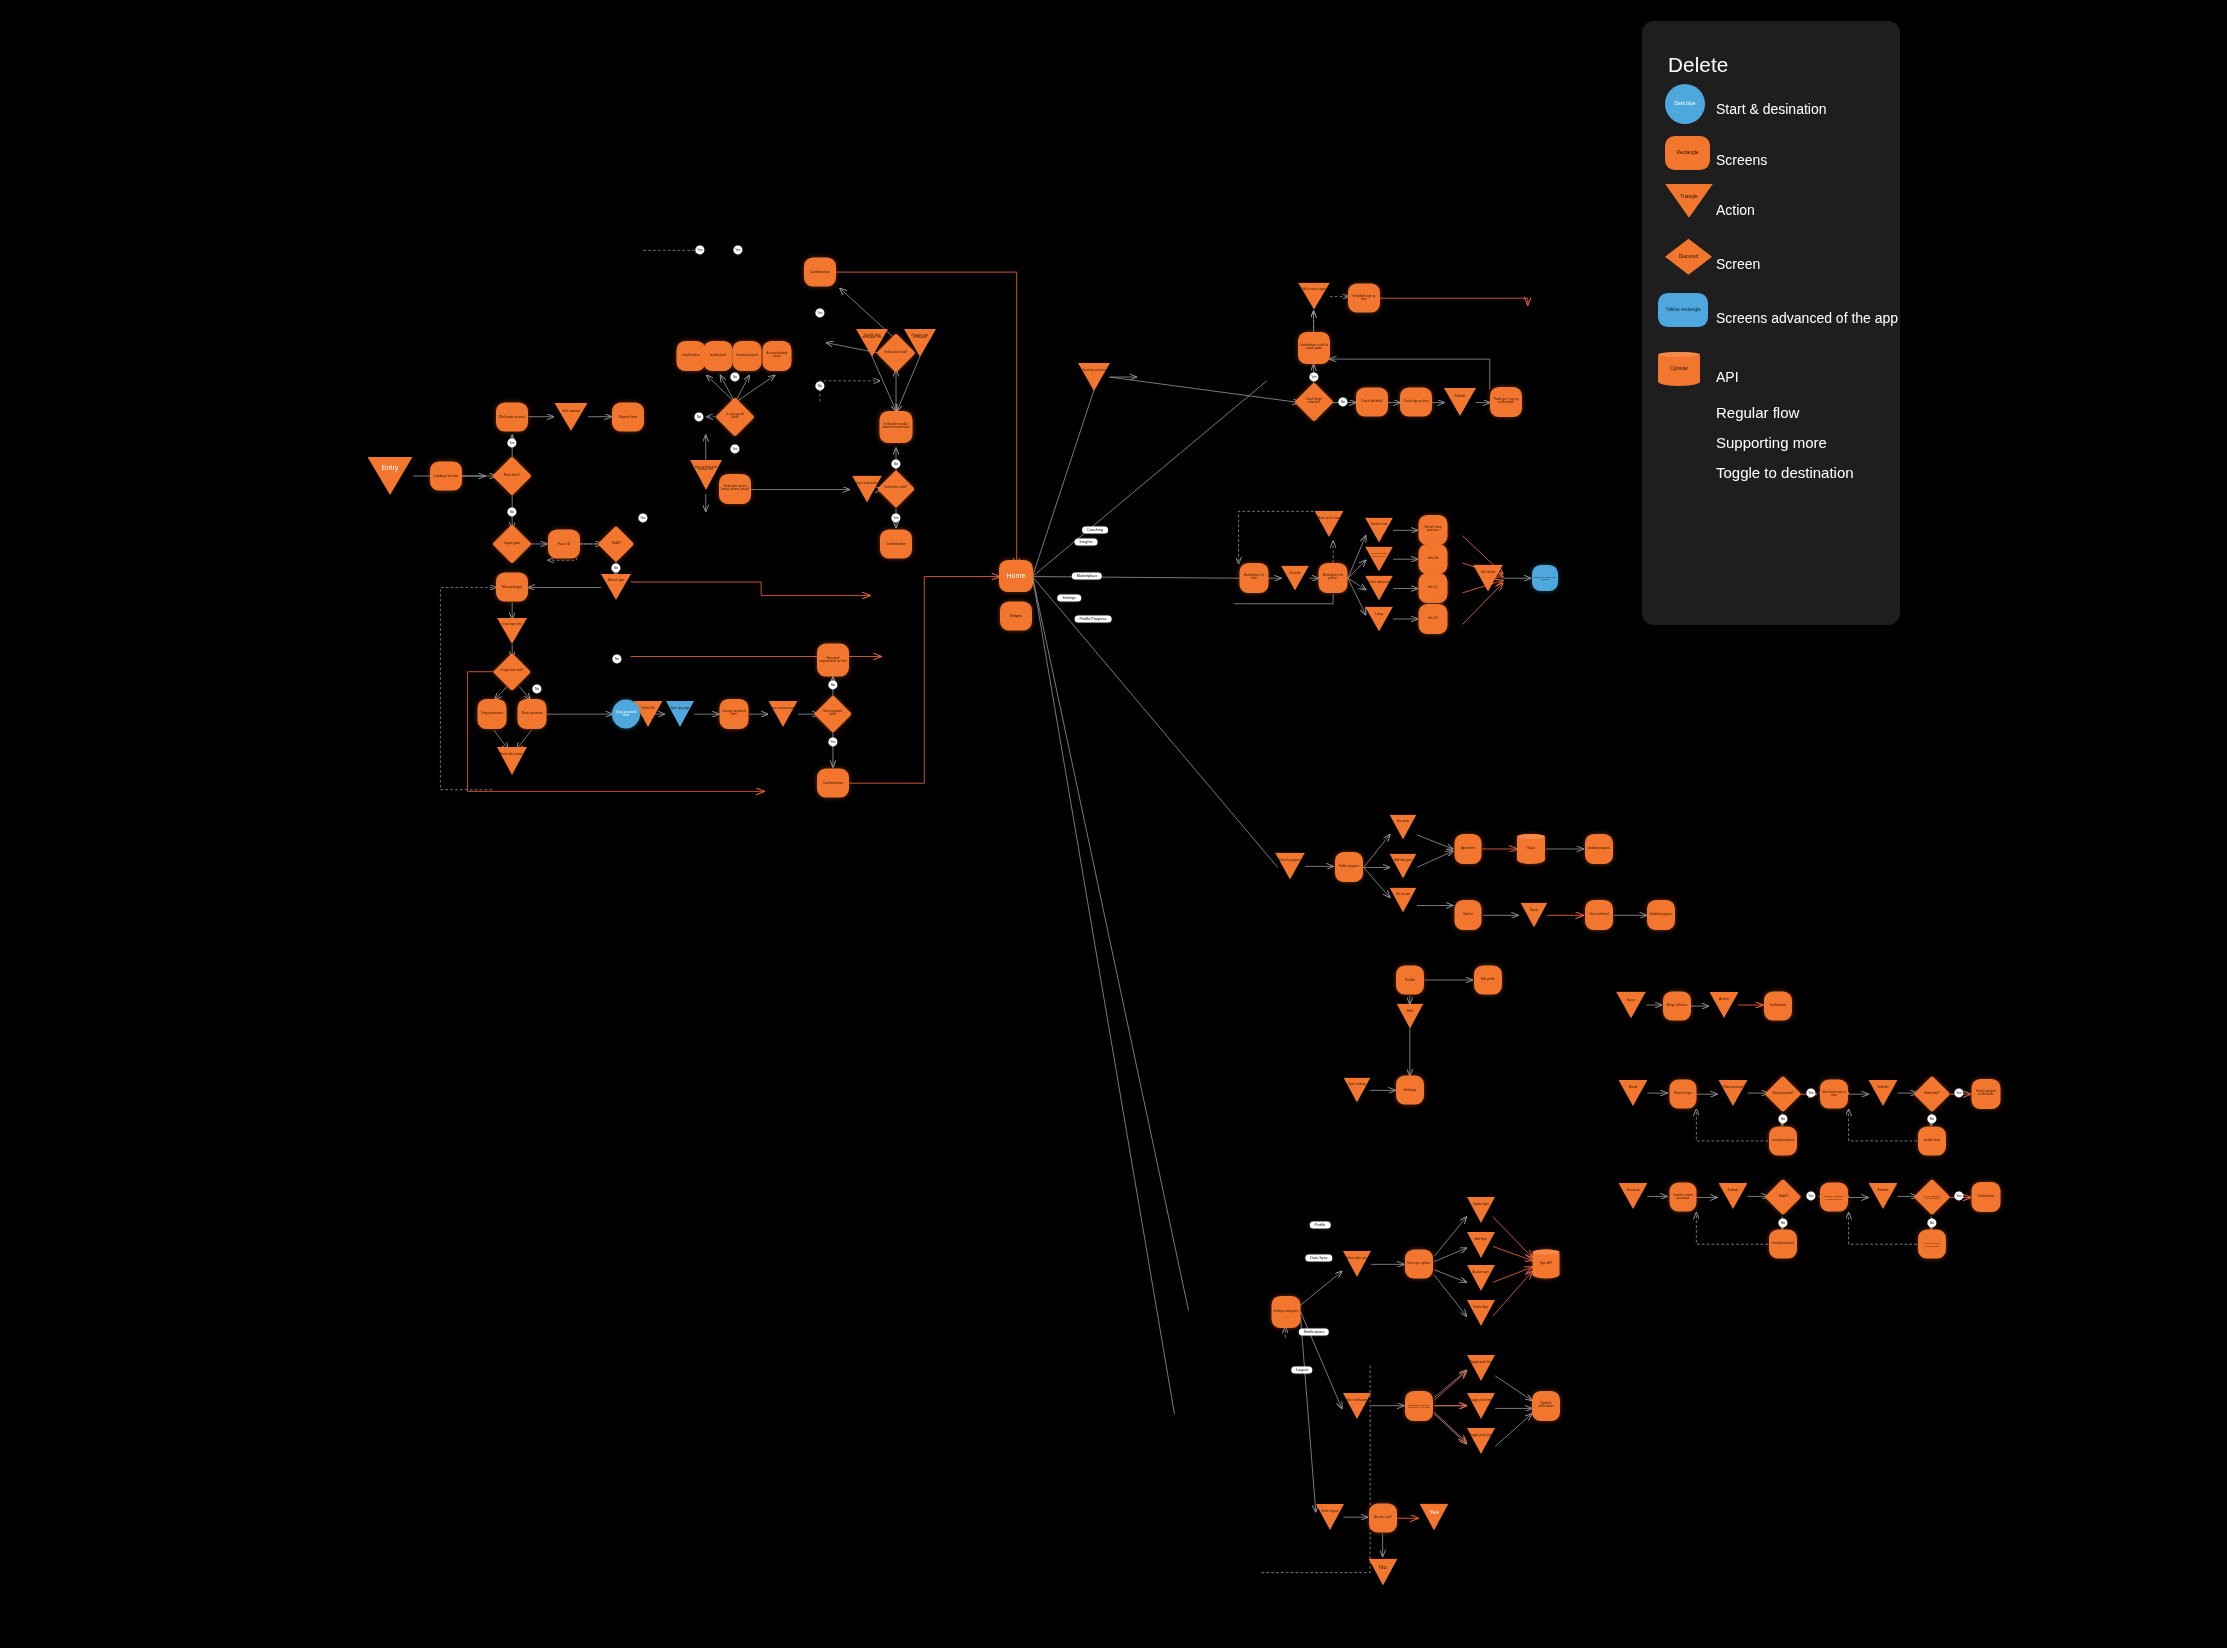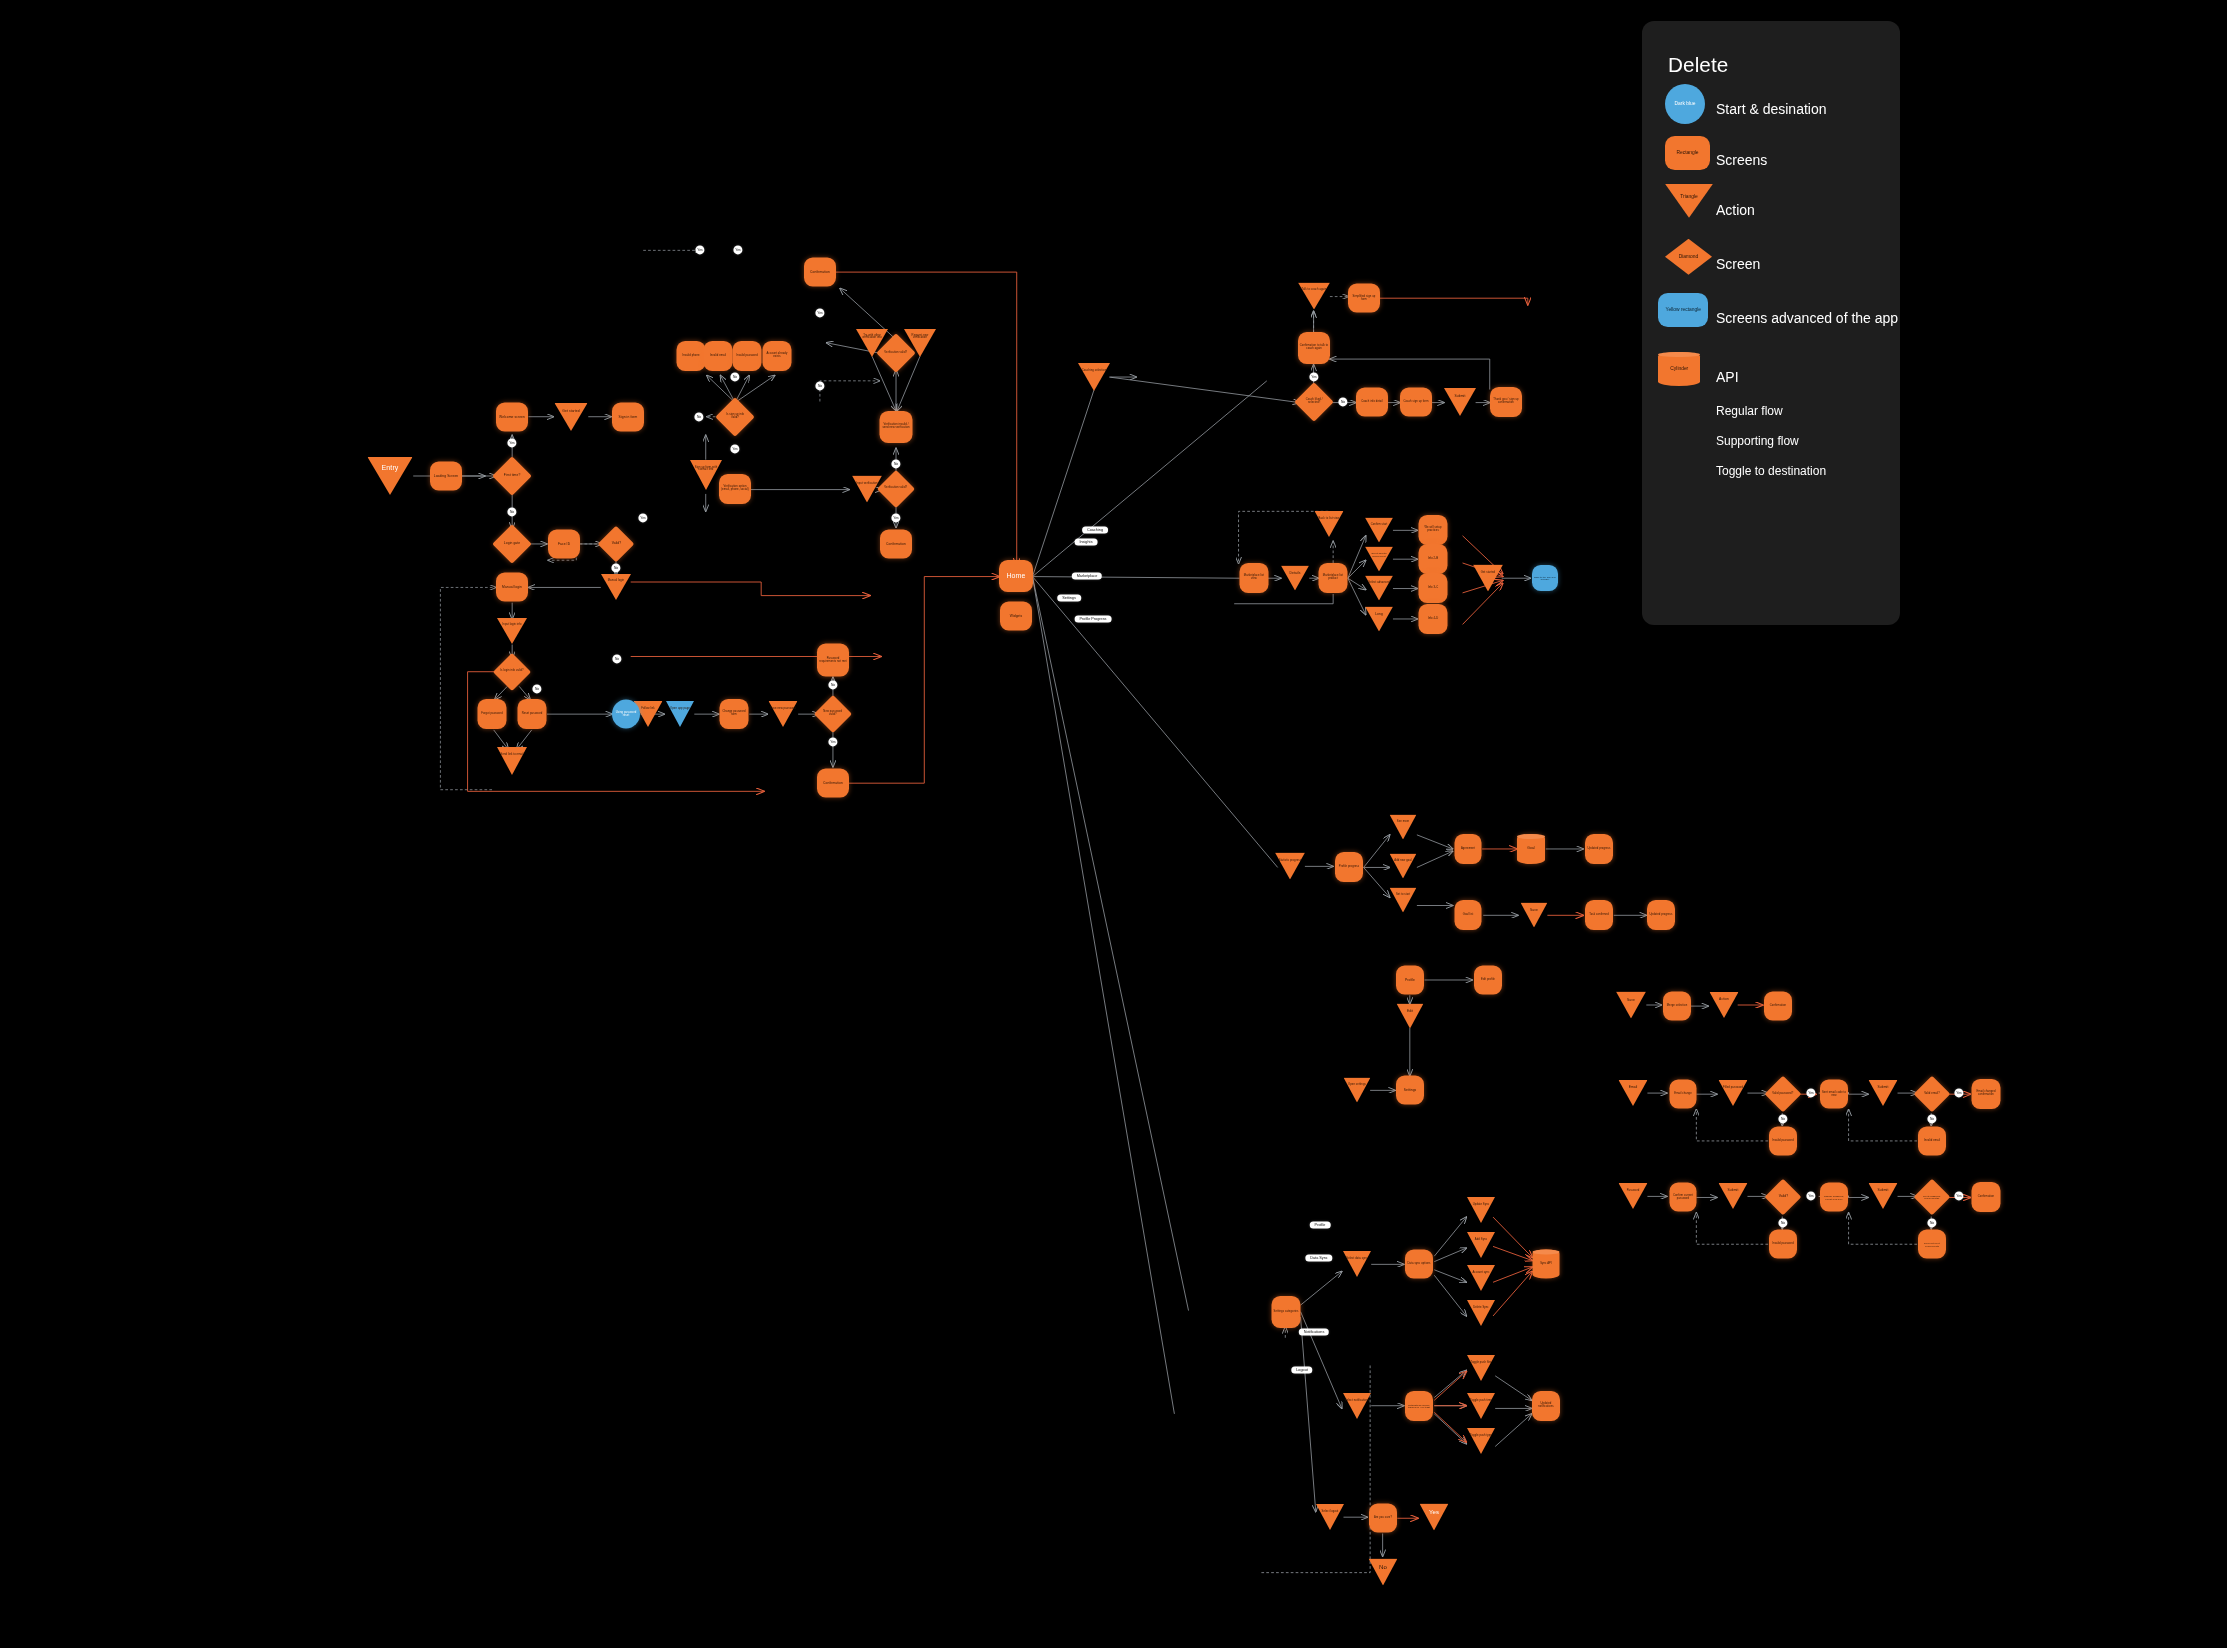--- a/index.html
+++ b/index.html
@@ -74,21 +74,21 @@
   .lg-circle .lg-inner{color:#ffffff;}
   .lg-rect{background:#F2762E;border-radius:9.8px;}
   .lg-tri{background:#F2762E;clip-path:polygon(0 0,100% 0,50% 100%);}
   .lg-tri .lg-inner{align-items:flex-start;padding-top:22%;}
   .lg-dia{background:#F2762E;clip-path:polygon(50% 0,100% 50%,50% 100%,0 50%);}
   .lg-bluerect{background:#4EA8DE;border-radius:9.8px;}
   .lg-bluerect .lg-inner{color:#0d2433;}
   .lg-cyl{background:#F2762E;border-radius:50% / 13%;}
   .lg-cyl::before{content:"";position:absolute;left:0;right:0;top:0;height:17%;
          border-radius:50%;background:#F58A4B;}
-  .lg-flow{position:absolute;color:#fff;font-size:12px;white-space:nowrap;}
+  .lg-flow{position:absolute;color:#fff;font-size:15px;white-space:nowrap;}
 </style>
 </head>
 <body>
 
 <div id="canvas">
 
   <svg id="edges" viewBox="0 0 4096 3032">
     <defs>
       <marker id="ah" markerWidth="10" markerHeight="8" refX="9" refY="4" orient="auto">
           <path d="M0,0 L10,4 L0,8" fill="none" stroke="#9AA0A6" stroke-width="1.2"></path>
@@ -753,19 +753,19 @@
           <div class="lg-inner">Yellow rectangle</div>
         </div>
         <div class="lg-text" style="left: 74px; top: 289px;">Screens advanced of the app</div>
         <div class="lg-shape lg-cyl" style="left: 16.3px; top: 331px; width: 42px; height: 34px;">
           <div class="lg-inner">Cylinder</div>
         </div>
         <div class="lg-text" style="left: 74px; top: 348px;">API</div>
       </div>
     <div id="legend-flows">
         <div class="lg-flow" style="left: 74px; top: 383px;">Regular flow</div>
-        <div class="lg-flow" style="left: 74px; top: 413px;">Supporting flow</div>
+        <div class="lg-flow" style="left: 74px; top: 413px;">Supporting more</div>
         <div class="lg-flow" style="left: 74px; top: 443px;">Toggle to destination</div>
       </div>
   </div>
 
 </div>
 
 
 </body></html>

